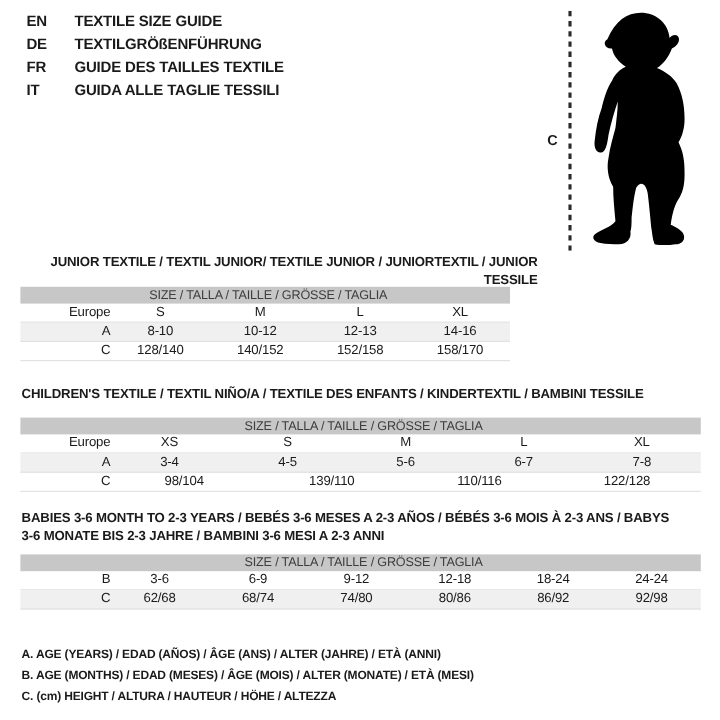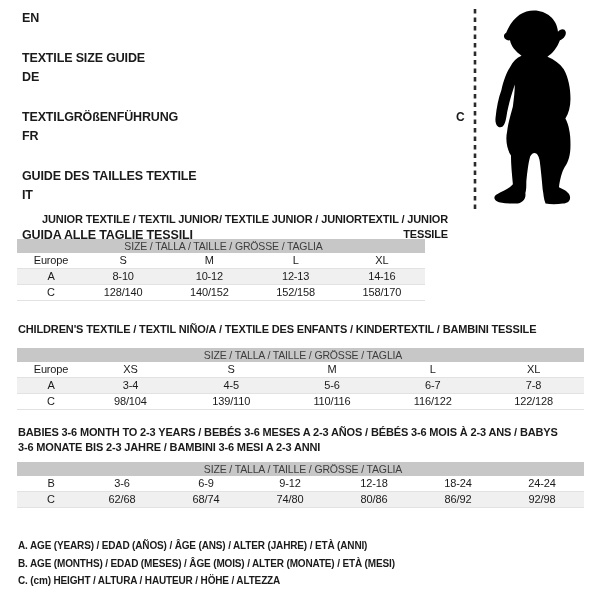--- a/index.html
+++ b/index.html
@@ -2,21 +2,21 @@
 <html><head>
 <meta charset="utf-8">
 <style>
   html,body{margin:0;padding:0;background:#fff;}
   .page{
     position:relative;width:600px;height:600px;background:#ffffff;overflow:hidden;
     font-family:"Liberation Sans",sans-serif;color:#1a1a1a;letter-spacing:-0.15px;
   }
   
   .lang-block{position:absolute;top:9px;left:22px;}
-  .lang-row{display:flex;font-size:12.5px;font-weight:bold;line-height:19px;flex-direction:column;}
+  .lang-row{display:flex;font-size:12.5px;font-weight:bold;line-height:19px;}
   .lang-code{width:40px;flex:0 0 40px;}
   
   .figure{position:absolute;top:5px;left:450px;width:140px;height:210px;}
   .figure-measure{position:absolute;left:6px;top:105px;font-size:12px;font-weight:bold;}
   .dash-line{position:absolute;left:22px;top:4px;}
   .baby{position:absolute;left:36px;top:2px;}
   
   .tbl-title{position:absolute;left:18px;font-size:11px;font-weight:bold;line-height:15px;}
   .t1-title{top:212px;width:430px;text-align:right;}
   .t2-title{top:322px;width:570px;}
@@ -27,21 +27,21 @@
   .tbl-2{top:348px;width:567px;}
   .tbl-3{top:462px;width:567px;}
   .thead{
     background:#c7c7c7;color:#3d3d3d;font-size:10.5px;height:14px;line-height:14px;
     padding-left:5px;
     text-align:center;
   }
   .trow{display:flex;height:15px;line-height:15px;font-size:11px;border-bottom:1px solid #e2e2e2;}
   .trow.stripe{background:#f0f0f0;}
   .cell{flex:1;text-align:center;}
-  .cell.lbl{flex:0 0 58px;text-align:center;padding-left:5px;}
+  .cell.lbl{flex:0 0 58px;text-align:right;padding-left:5px;margin-left:12px;}
   
   .legend{position:absolute;left:18px;top:537px;}
   .legend-row{font-size:10px;font-weight:bold;line-height:17.5px;}
 </style>
 </head>
 <body>
 
 <div class="page">
 
   <div class="lang-block">
@@ -154,21 +154,20 @@
       <span class="cell">4-5</span>
       <span class="cell">5-6</span>
       <span class="cell">6-7</span>
       <span class="cell">7-8</span>
     </div>
     <div class="trow">
       <span class="cell lbl">C</span>
       <span class="cell">98/104</span>
       <span class="cell">139/110</span>
       <span class="cell">110/116</span>
-      <span class="cell">116/122</span>
       <span class="cell">122/128</span>
     </div>
   </div>
 
   <div class="tbl-title t3-title">BABIES 3-6 MONTH TO 2-3 YEARS / BEBÉS 3-6 MESES A 2-3 AÑOS / BÉBÉS 3-6 MOIS À 2-3 ANS / BABYS 3-6 MONATE BIS 2-3 JAHRE / BAMBINI 3-6 MESI A 2-3 ANNI</div>
   <div class="tbl tbl-3">
     <div class="thead">SIZE / TALLA / TAILLE / GRÖSSE / TAGLIA</div>
     <div class="trow">
       <span class="cell lbl">B</span>
       <span class="cell">3-6</span>

